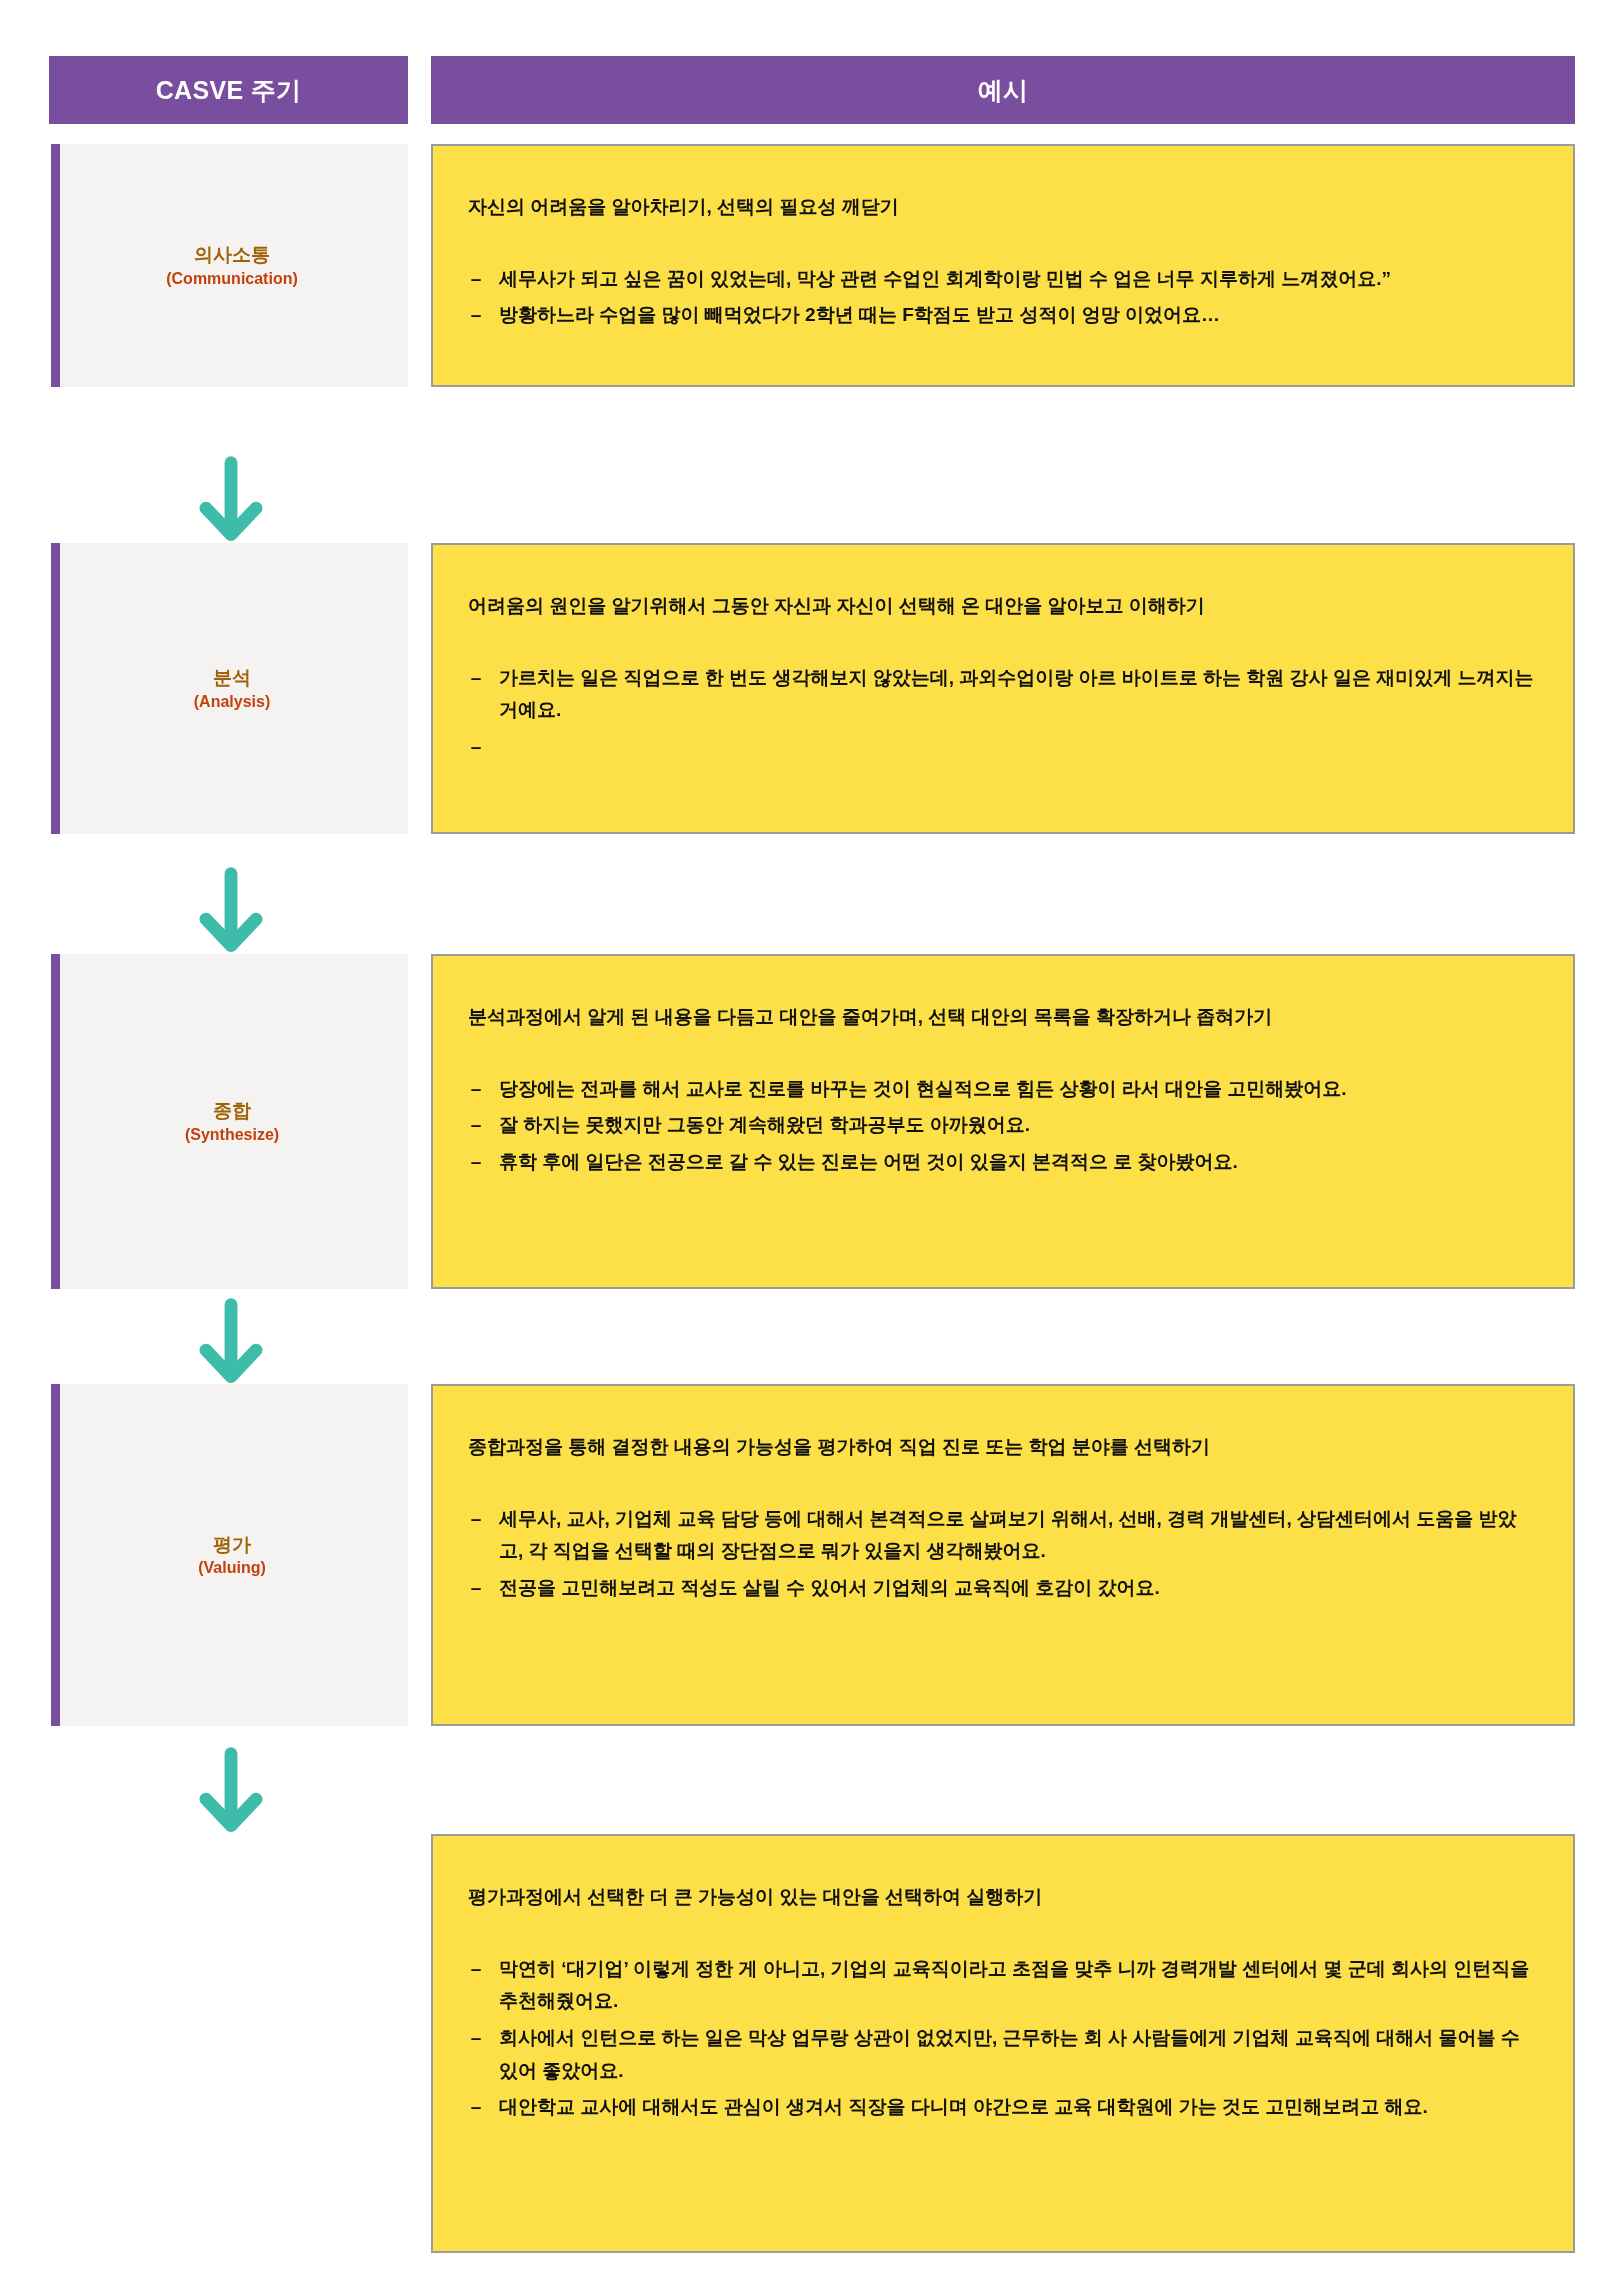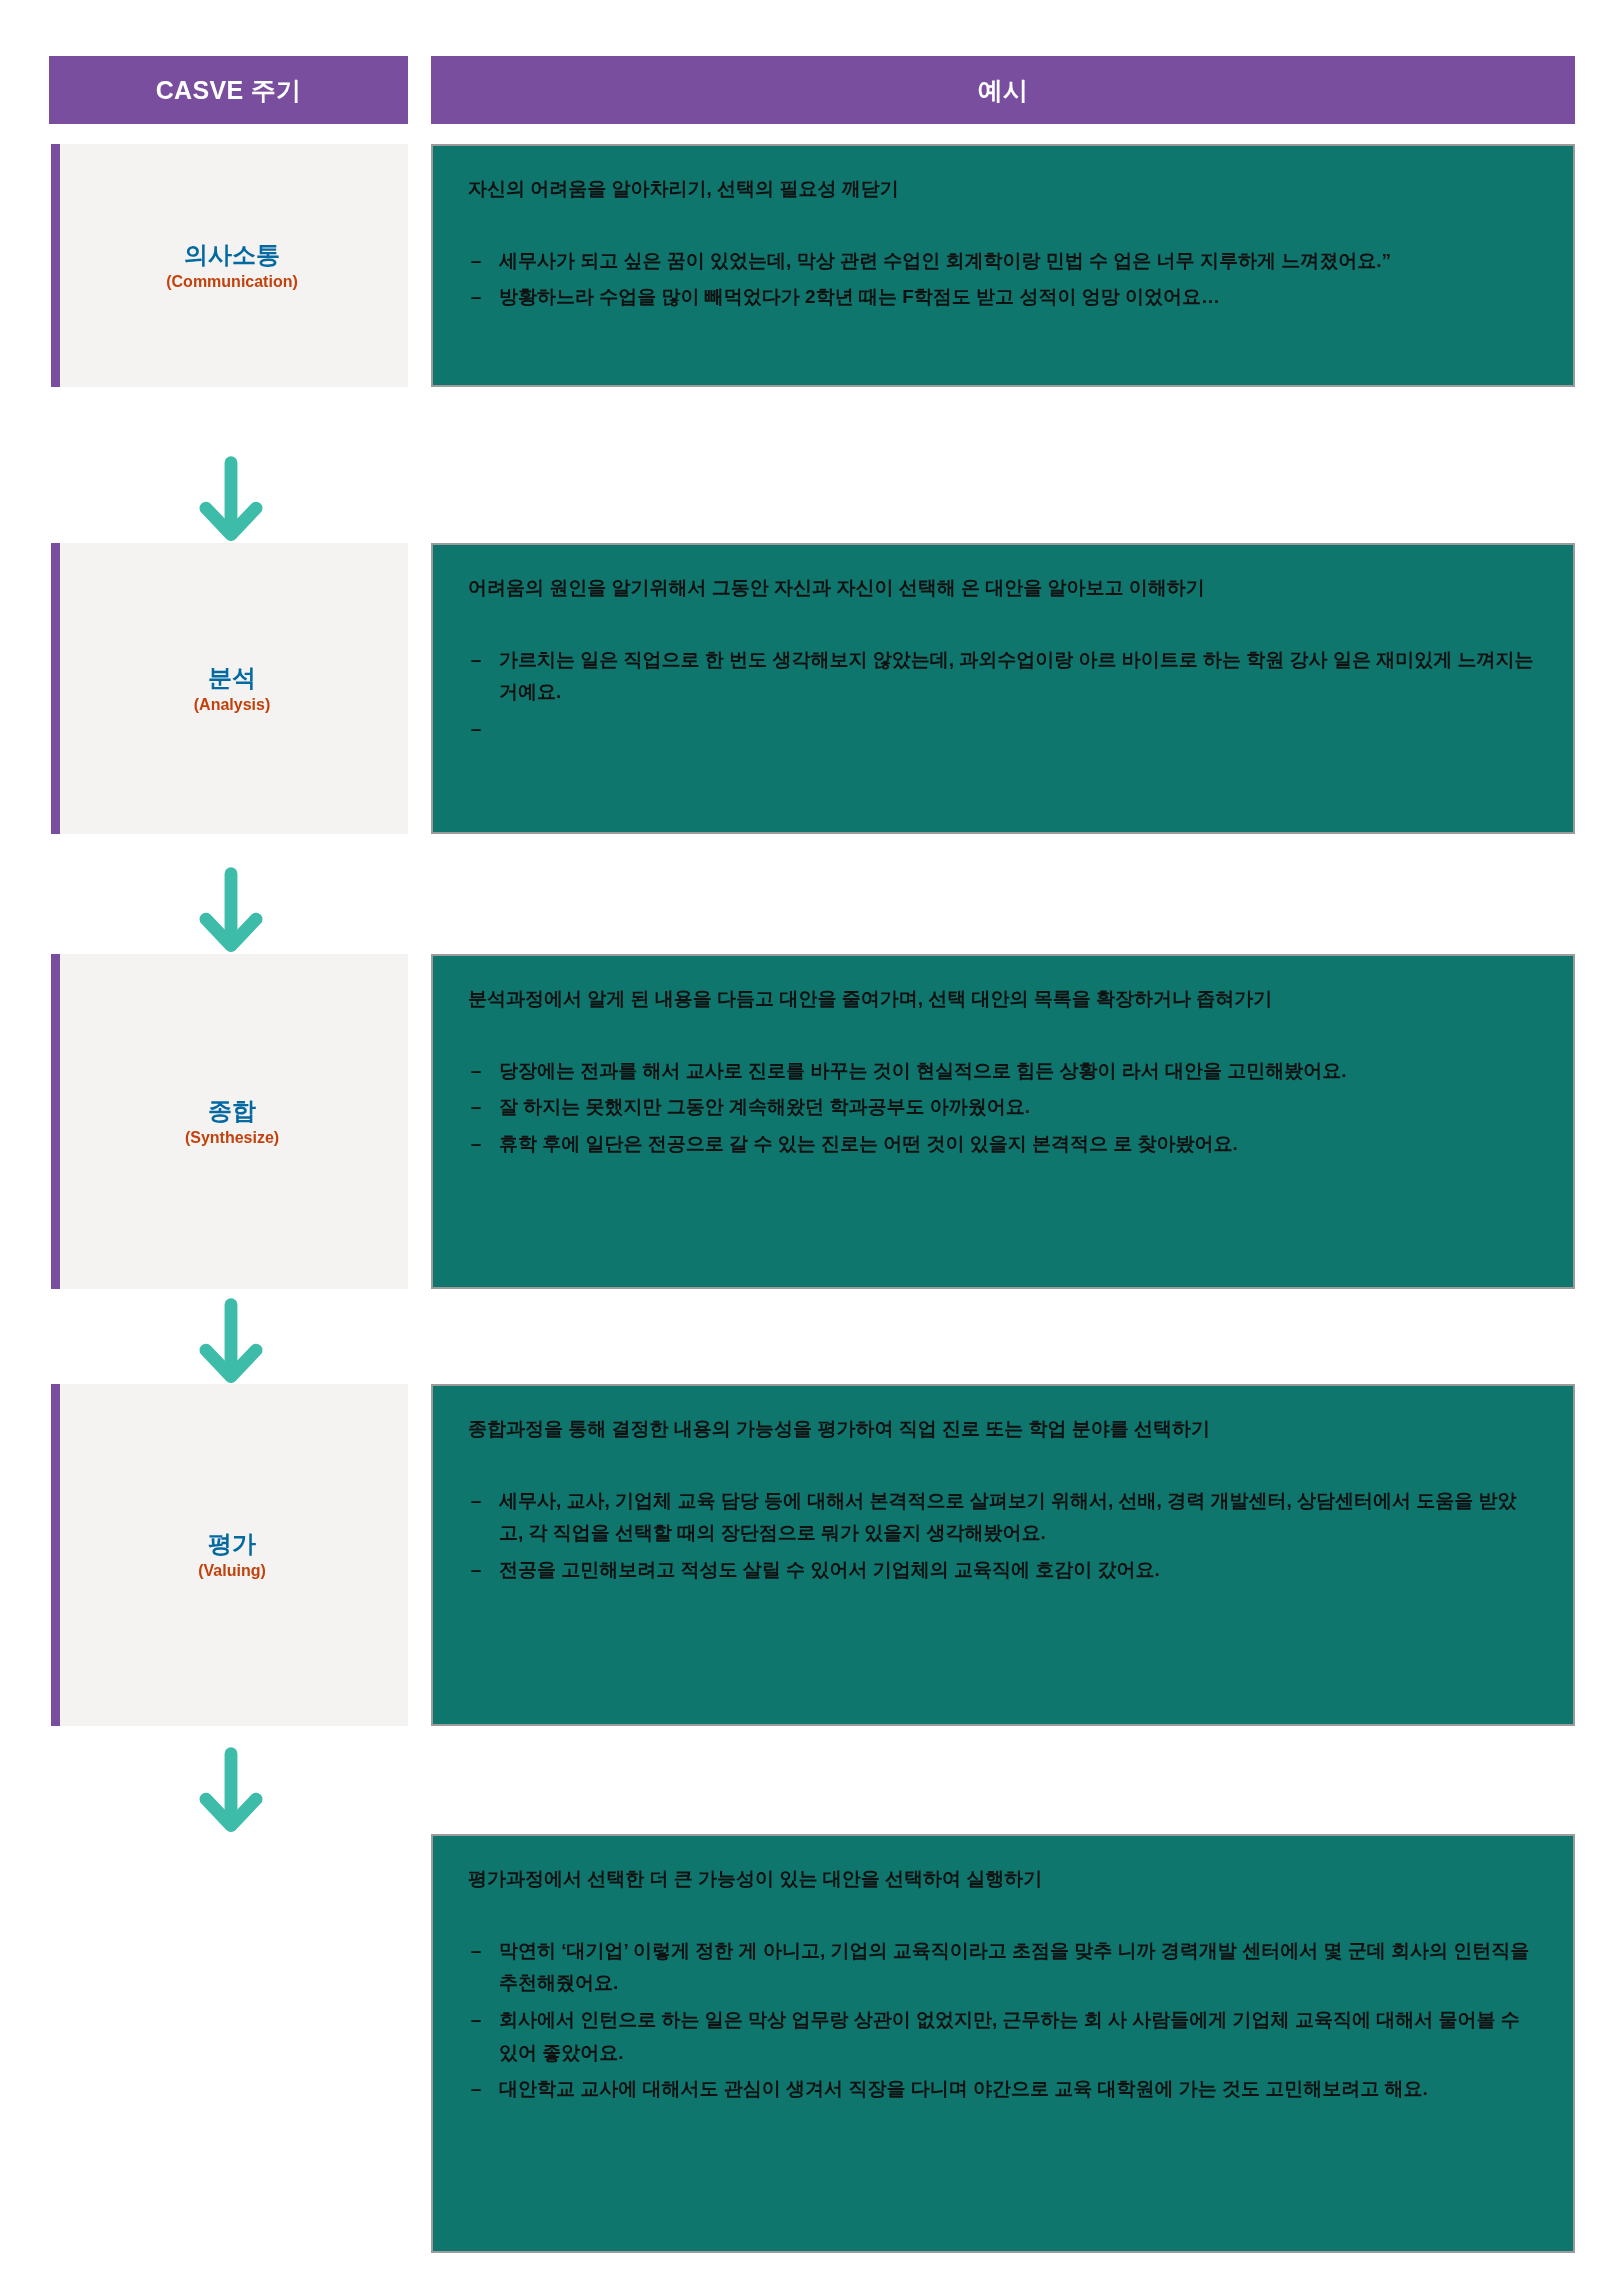--- a/index.html
+++ b/index.html
@@ -54,38 +54,38 @@
     align-items: center;
     justify-content: center;
   }
   .stage-inner {
     text-align: center;
     line-height: 1.34;
     margin-left: -4px;
   }
   .stage-ko {
     display: block;
-    color: #0369a1;
-    font-size: 24px;
+    color: #a16207;
+    font-size: 19px;
     font-weight: bold;
   }
   .stage-en {
     display: block;
     color: #c2410c;
     font-size: 16px;
     font-weight: bold;
   }
 
   .panel {
     position: absolute;
     left: 431px; top: 0;
     width: 1144px; height: 100%;
-    background: #0f766e;
+    background: #fde047;
     border: 2px solid #9B9B9B;
-    padding: 30px 35px 20px 35px;
+    padding: 48px 35px 20px 35px;
   }
   .panel-head {
     font-size: 19px;
     color: #111111;
     font-weight: bold;
     line-height: 1.4;
     margin: 0 0 42px 0;
   }
   .bullets { margin: 0; padding: 0; list-style: none; }
   .bullets li {

